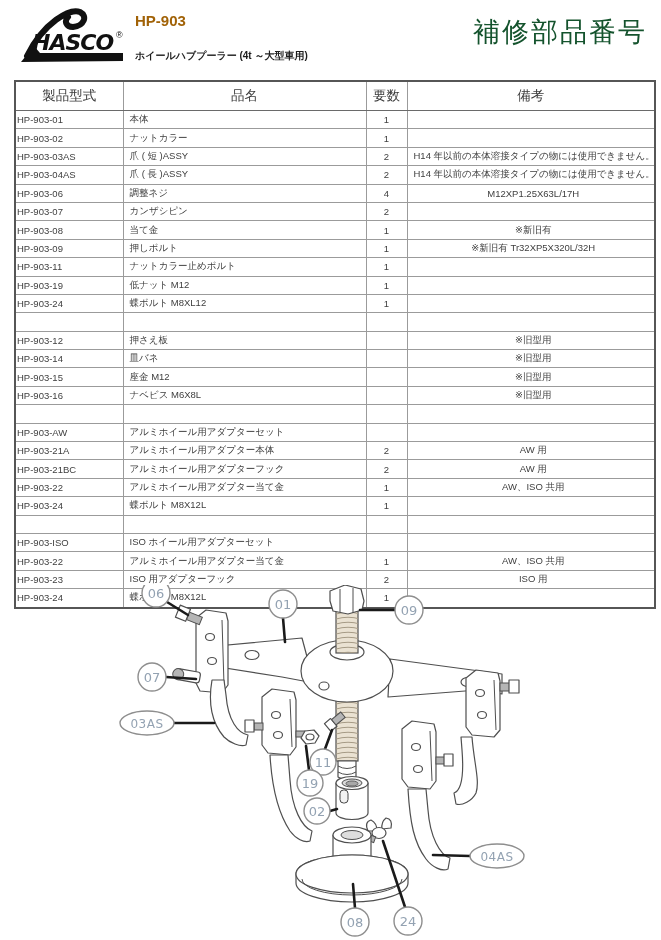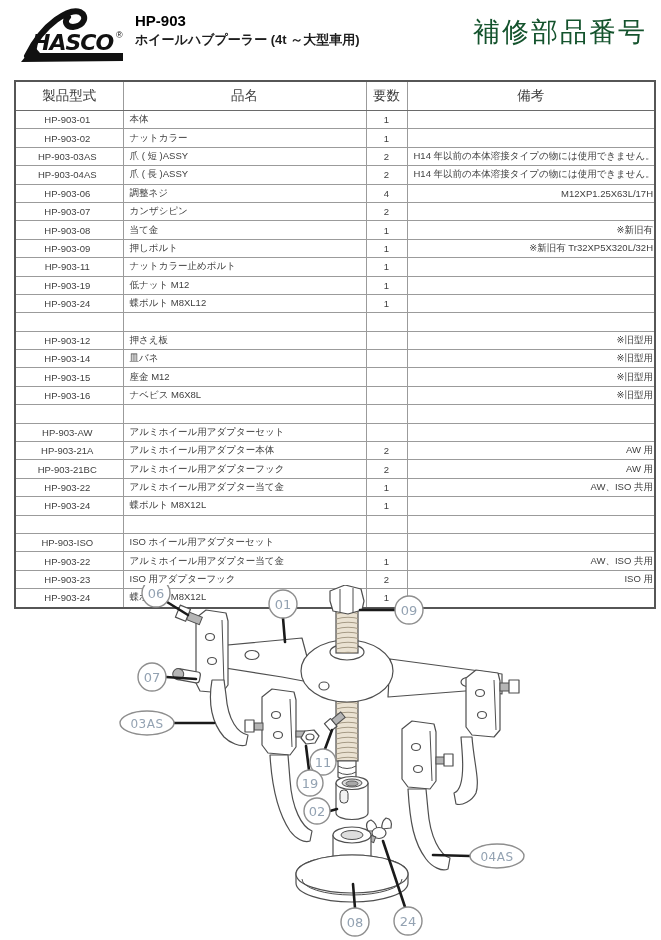--- a/index.html
+++ b/index.html
@@ -3,22 +3,22 @@
 <meta charset="utf-8">
 <style>
   html,body{margin:0;padding:0;}
   body{
     width:661px;height:940px;background:#ffffff;position:relative;overflow:hidden;
     font-family:"Liberation Sans","DejaVu Sans",sans-serif;color:#3b3b3b;
   }
   
   .hdr-logo{position:absolute;left:20px;top:6px;width:106px;height:60px;}
   .hdr-model{position:absolute;left:135px;top:11px;line-height:19px;}
-  .hdr-model .model-no{font-size:15px;font-weight:bold;color:#000000;}
-  .hdr-model .prod-name{font-size:13px;font-weight:bold;color:#1d1d1d;}
+  .hdr-model .model-no{font-size:15px;font-weight:bold;color:#a16207;}
+  .hdr-model .prod-name{font-size:10px;font-weight:bold;color:#1d1d1d;margin-top:16px;}
   .hdr-doctitle{
     position:absolute;right:14px;top:14px;font-size:27px;font-weight:400;
     color:#14532d;letter-spacing:2px;white-space:nowrap;
   }
   
   .parts-table{
     position:absolute;left:14px;top:80px;width:640px;
     border-collapse:collapse;table-layout:fixed;padding-left:48px;
   }
   .parts-table col.w-code{width:108px;}
@@ -27,24 +27,24 @@
   .parts-table col.w-note{width:248px;}
   .parts-table th,.parts-table td{
     border:1px solid #9b9b9b;overflow:hidden;white-space:nowrap;
   }
   .parts-table{border:2px solid #565656;}
   .parts-table thead th{
     height:26px;font-size:13.5px;font-weight:500;color:#3c3c3c;
     text-align:center;border-bottom:1.5px solid #6a6a6a;background:#fff;
   }
   .parts-table tbody td{height:15.4px;font-size:9.5px;color:#404040;}
-  td.c-code{text-align:center;padding-right:5px;}
+  td.c-code{text-align:left;padding-right:5px;}
   td.c-name{text-align:left;padding-left:6px;margin-left:40px;}
   td.c-qty{text-align:center;}
-  td.c-note{text-align:right;padding-left:6px;font-size:9px;}
+  td.c-note{text-align:center;padding-left:6px;font-size:9px;}
   
   .diagram{position:absolute;left:0;top:585px;}
   .ln{fill:#ffffff;stroke:#4f4f4f;stroke-width:1.2;stroke-linejoin:round;}
   .ln-thin{fill:none;stroke:#4f4f4f;stroke-width:1;}
   .shaded{fill:#b5b5b5;stroke:#4f4f4f;stroke-width:1;}
   .leader{stroke:#1a1a1a;stroke-width:2.6;stroke-linecap:round;fill:none;}
   .bubble{fill:#ffffff;stroke:#8e8e8e;stroke-width:1.4;}
   .callout-txt{
     font-family:"DejaVu Sans","Liberation Sans",sans-serif;
     font-size:13px;fill:#93a2b2;text-anchor:middle;

